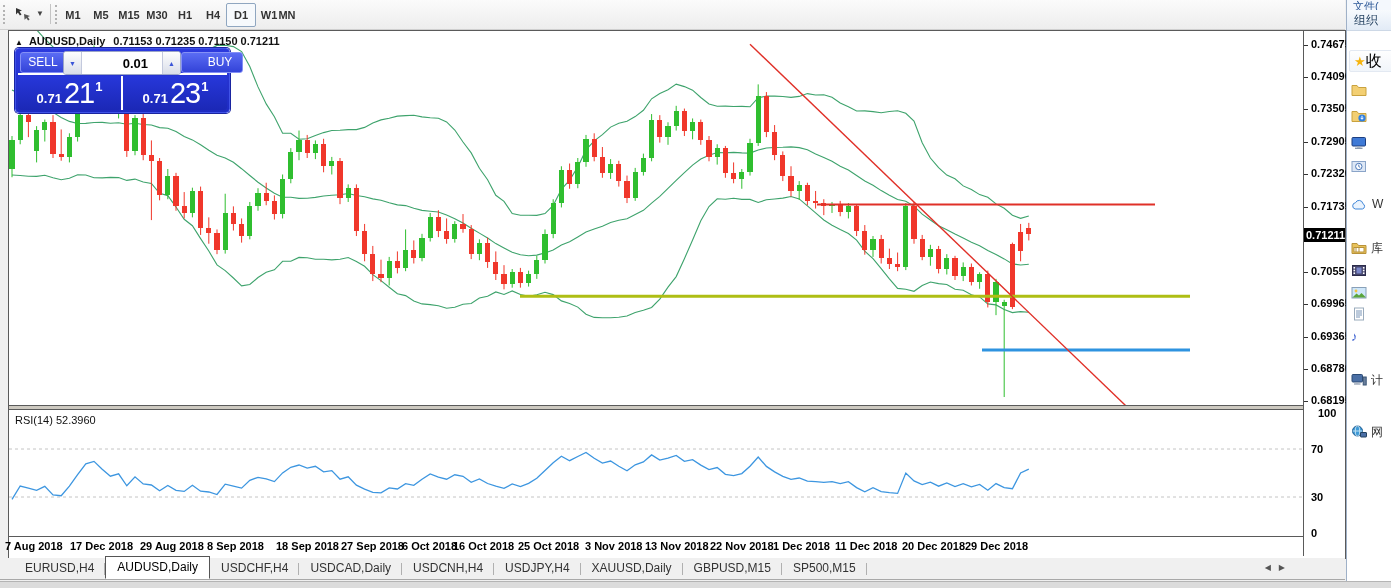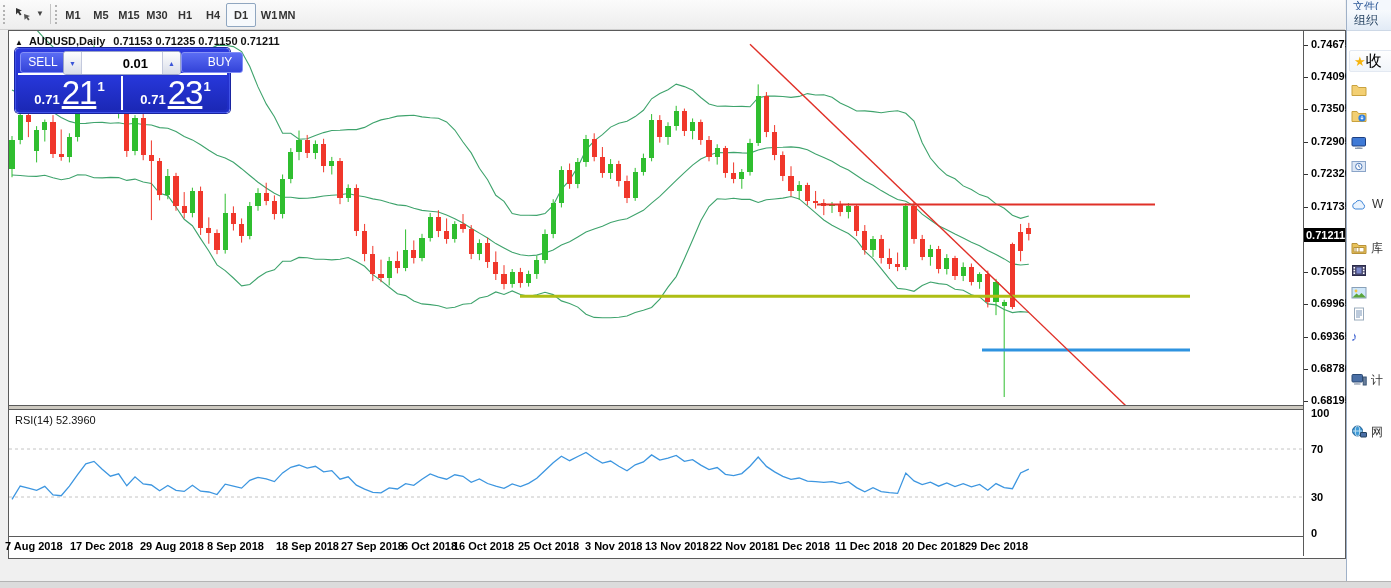--- a/index.html
+++ b/index.html
@@ -50,21 +50,21 @@
   .spin.dn{border-right:1px solid #c3c9dd;border-radius:2px 0 0 2px;}
   .spin.up{border-left:1px solid #c3c9dd;border-radius:0 2px 2px 0;}
   .vol-input{flex:1;border:none;outline:none;font-family:"Liberation Sans",sans-serif;
              font-size:13px;font-weight:700;color:#000;text-align:right;padding-right:14px;min-width:0;}
   .px-box{position:absolute;top:27px;width:103px;height:34px;border-radius:3px;
           background:linear-gradient(#2737da,#1b28b6);color:#fff;display:flex;align-items:baseline;
           justify-content:center;cursor:pointer;}
   .px-sell{left:2px;} .px-buy{left:108px;}
   .px-gap{position:absolute;left:105px;top:27px;width:2px;height:34px;background:#fff;}
   .px-small{font-size:13px;font-weight:700;margin-right:2px;}
-  .px-big{font-size:33px;font-weight:500;line-height:34px;letter-spacing:-1px;text-decoration:underline;}
+  .px-big{font-size:29px;font-weight:500;line-height:34px;letter-spacing:-1px;}
   .px-sup{font-size:13px;font-weight:700;align-self:flex-start;margin-top:3px;margin-left:1px;}
   
   .tabbar{position:absolute;left:0;top:558px;width:1345px;height:22px;background:#f0f0f0;
           border-bottom:1px solid #a8a8a8;display:flex;align-items:flex-end;padding-left:14px;box-sizing:border-box;}
   .tab{height:20px;line-height:19px;padding:0 11px;font-size:12px;color:#333;position:relative;cursor:pointer;white-space:nowrap;}
   .tab:not(.active):not(:last-child)::after{content:"";position:absolute;right:0;top:4px;height:12px;border-right:1px solid #b0b0b0;}
   .tab.active{background:#fff;border:1px solid #555;border-bottom:1px solid #fff;color:#000;height:21px;line-height:20px;z-index:2;}
   .tab-scroll{position:absolute;right:52px;top:5px;font-size:8px;color:#555;letter-spacing:8px;cursor:pointer;}
   .statusbar{position:absolute;left:0;top:581px;width:1391px;height:7px;background:#dcdcdc;border-top:1px solid #b4b4b4;}
   
@@ -413,21 +413,21 @@
         <div class="ptick" style="top: 240.648px;"></div>
         <div class="plabel" style="top: 233.648px;">0.70550</div>
         <div class="ptick" style="top: 272.791px;"></div>
         <div class="plabel" style="top: 265.791px;">0.69965</div>
         <div class="ptick" style="top: 305.758px;"></div>
         <div class="plabel" style="top: 298.758px;">0.69365</div>
         <div class="ptick" style="top: 337.901px;"></div>
         <div class="plabel" style="top: 330.901px;">0.68780</div>
         <div class="ptick" style="top: 370.044px;"></div>
         <div class="plabel" style="top: 363.044px;">0.68195</div>
-        <div class="plabel" style="top: 376px;">100</div>
+        <div class="plabel" style="top: 376px; margin-left: 7px;">100</div>
         <div class="plabel" style="top: 412px;">70</div>
         <div class="plabel" style="top: 460px;">30</div>
         <div class="plabel" style="top: 496px;">0</div>
       </div>
 
     <div class="chart-title">
       <span class="tri">▲</span><span>AUDUSD,Daily</span><span class="ohlc">0.71153 0.71235 0.71150 0.71211</span>
     </div>
     <div class="rsi-title">RSI(14) 52.3960</div>
 
@@ -447,20 +447,32 @@
       </div>
       <div class="px-gap"></div>
       <div class="px-box px-buy">
         <span class="px-small">0.71</span>
           <span class="px-big">23</span>
           <span class="px-sup">1</span>
       </div>
     </div>
   </div>
 
+  <div class="tabbar">
+    <div class="tab">EURUSD,H4</div>
+    <div class="tab active">AUDUSD,Daily</div>
+    <div class="tab">USDCHF,H4</div>
+    <div class="tab">USDCAD,Daily</div>
+    <div class="tab">USDCNH,H4</div>
+    <div class="tab">USDJPY,H4</div>
+    <div class="tab">XAUUSD,Daily</div>
+    <div class="tab">GBPUSD,M15</div>
+    <div class="tab">SP500,M15</div>
+    <span class="tab-scroll">◀▶</span>
+  </div>
   <div class="statusbar"></div>
 
   <div class="explorer">
     <div class="exp-menu">文件(</div>
     <div class="exp-orga">组织</div>
     <div class="fav-hdr">
       <span class="x-star">★</span>
       <span class="lbl">收</span>
     </div>
     <div class="exp-row" style="top:80px">

